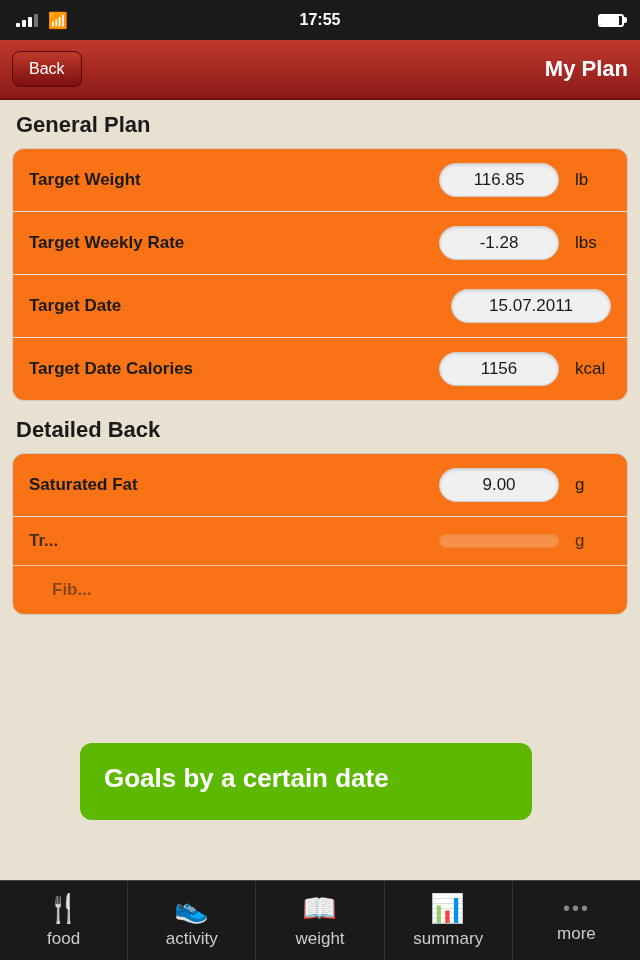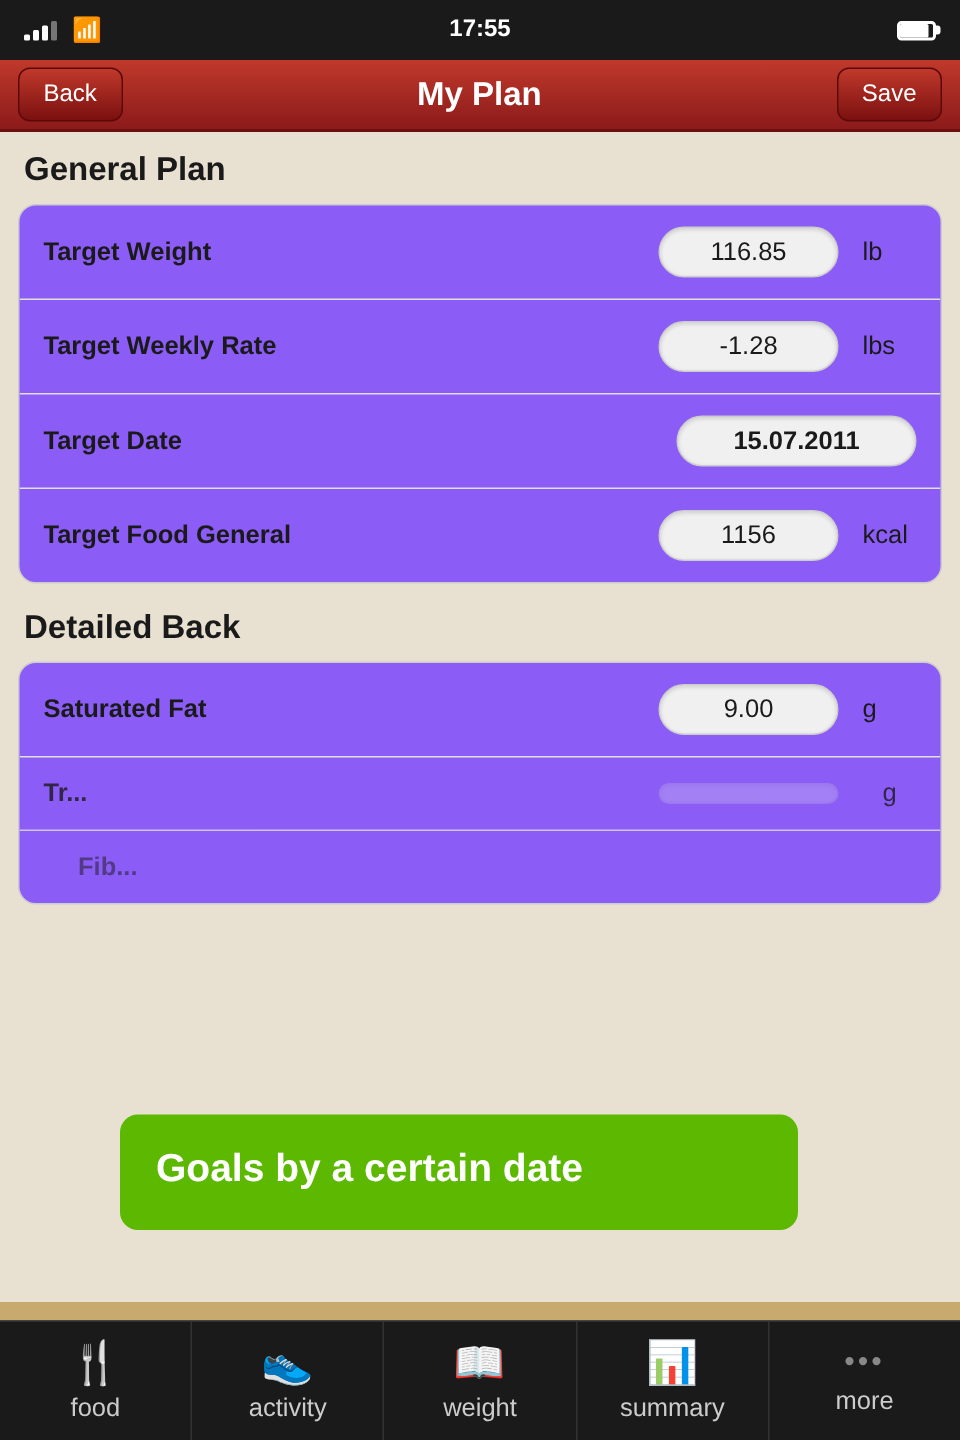--- a/index.html
+++ b/index.html
@@ -62,21 +62,21 @@
     }
     .battery-fill {
       width: 85%;
       height: 100%;
       background: white;
       border-radius: 1px;
     }
 
     
     .nav-bar {
-      height: 48px;
+      height: 60px;
       background: linear-gradient(to bottom, #c0392b, #8b1a1a);
       display: flex;
       align-items: center;
       justify-content: space-between;
       padding: 0 12px;
       border-bottom: 2px solid #6b0f0f;
     }
     .nav-btn {
       background: linear-gradient(to bottom, #c0392b, #7b1010);
       color: white;
@@ -105,21 +105,21 @@
     .section-title {
       font-size: 22px;
       font-weight: bold;
       color: #1a1a1a;
       margin-bottom: 10px;
       padding-left: 4px;
     }
 
     
     .card {
-      background: #8b5cf6;
+      background: #f97316;
       border-radius: 12px;
       border: 1px solid #ccc;
       overflow: hidden;
       margin-bottom: 16px;
     }
 
     .card-row {
       display: flex;
       align-items: center;
       justify-content: space-between;
@@ -230,21 +230,20 @@
   <div class="status-right">
     <div class="battery">
       <div class="battery-fill"></div>
     </div>
   </div>
 </div>
 
 <div class="nav-bar">
   <button class="nav-btn">Back</button>
   <span class="nav-title">My Plan</span>
-  <button class="nav-btn">Save</button>
 </div>
 
 <div class="main-content">
 
   <div class="section-title">General Plan</div>
 
   <div class="card">
 
     <div class="card-row">
       <span class="row-label">Target Weight</span>
@@ -258,46 +257,46 @@
       <span class="row-label">Target Weekly Rate</span>
       <div class="row-right">
         <div class="input-field">-1.28</div>
         <span class="unit-label">lbs</span>
       </div>
     </div>
 
     <div class="card-row">
       <span class="row-label">Target Date</span>
       <div class="row-right">
-        <div class="input-field" style="min-width:160px;font-weight:bold;">15.07.2011</div>
-      </div>
-    </div>
-
-    <div class="card-row">
-      <span class="row-label">Target Food General</span>
+        <div class="input-field" style="min-width:160px;">15.07.2011</div>
+      </div>
+    </div>
+
+    <div class="card-row">
+      <span class="row-label">Target Date Calories</span>
       <div class="row-right">
         <div class="input-field">1156</div>
         <span class="unit-label">kcal</span>
       </div>
     </div>
   </div>
 
   <div class="section-title">Detailed Back</div>
 
   <div class="card">
 
     <div class="card-row">
       <span class="row-label">Saturated Fat</span>
       <div class="row-right">
         <div class="input-field">9.00</div>
         <span class="unit-label">g</span>
       </div>
     </div>
 
-    <div class="card-row" style="opacity:0.8;text-align:center;">
+    <div class="card-row" style="opacity:0.8;">
       <span class="row-label">Tr...</span>
       <div class="row-right">
         <div class="input-field" style="opacity:0.3;"></div>
         <span class="unit-label">g</span>
       </div>
     </div>
 
     <div class="card-row" style="opacity:0.5;padding-left:39px;">
       <span class="row-label">Fib...</span>
     </div>

